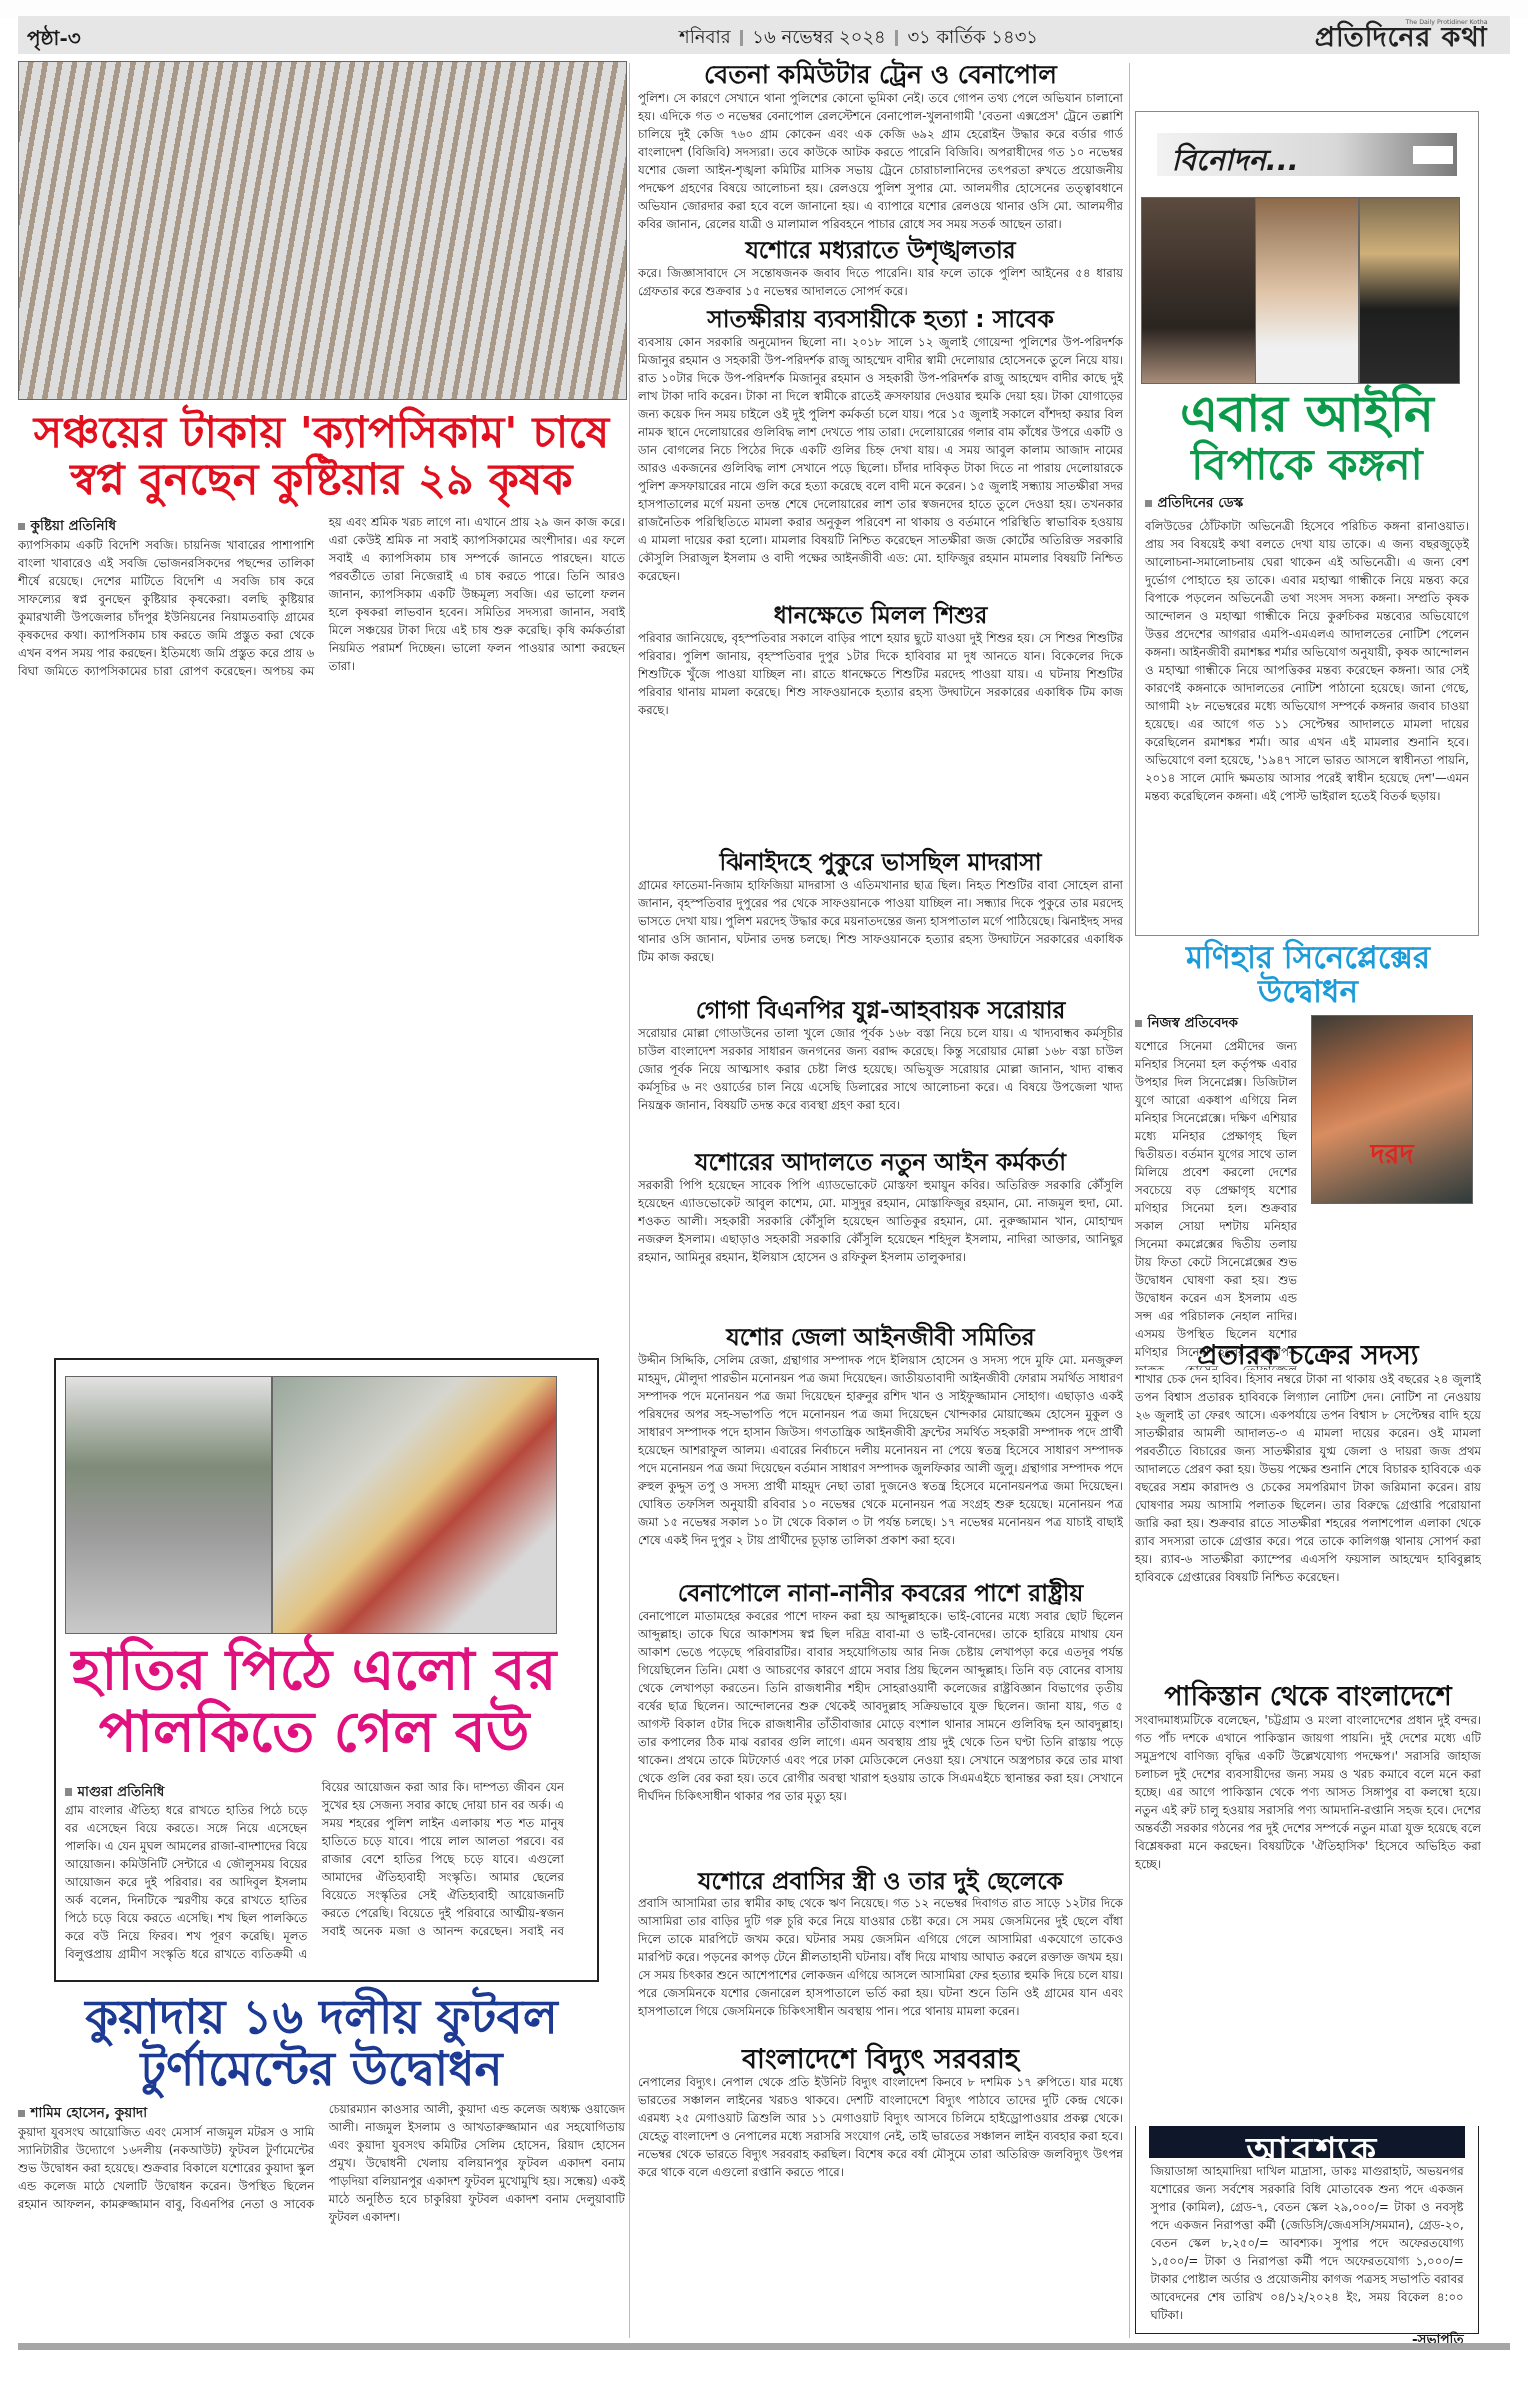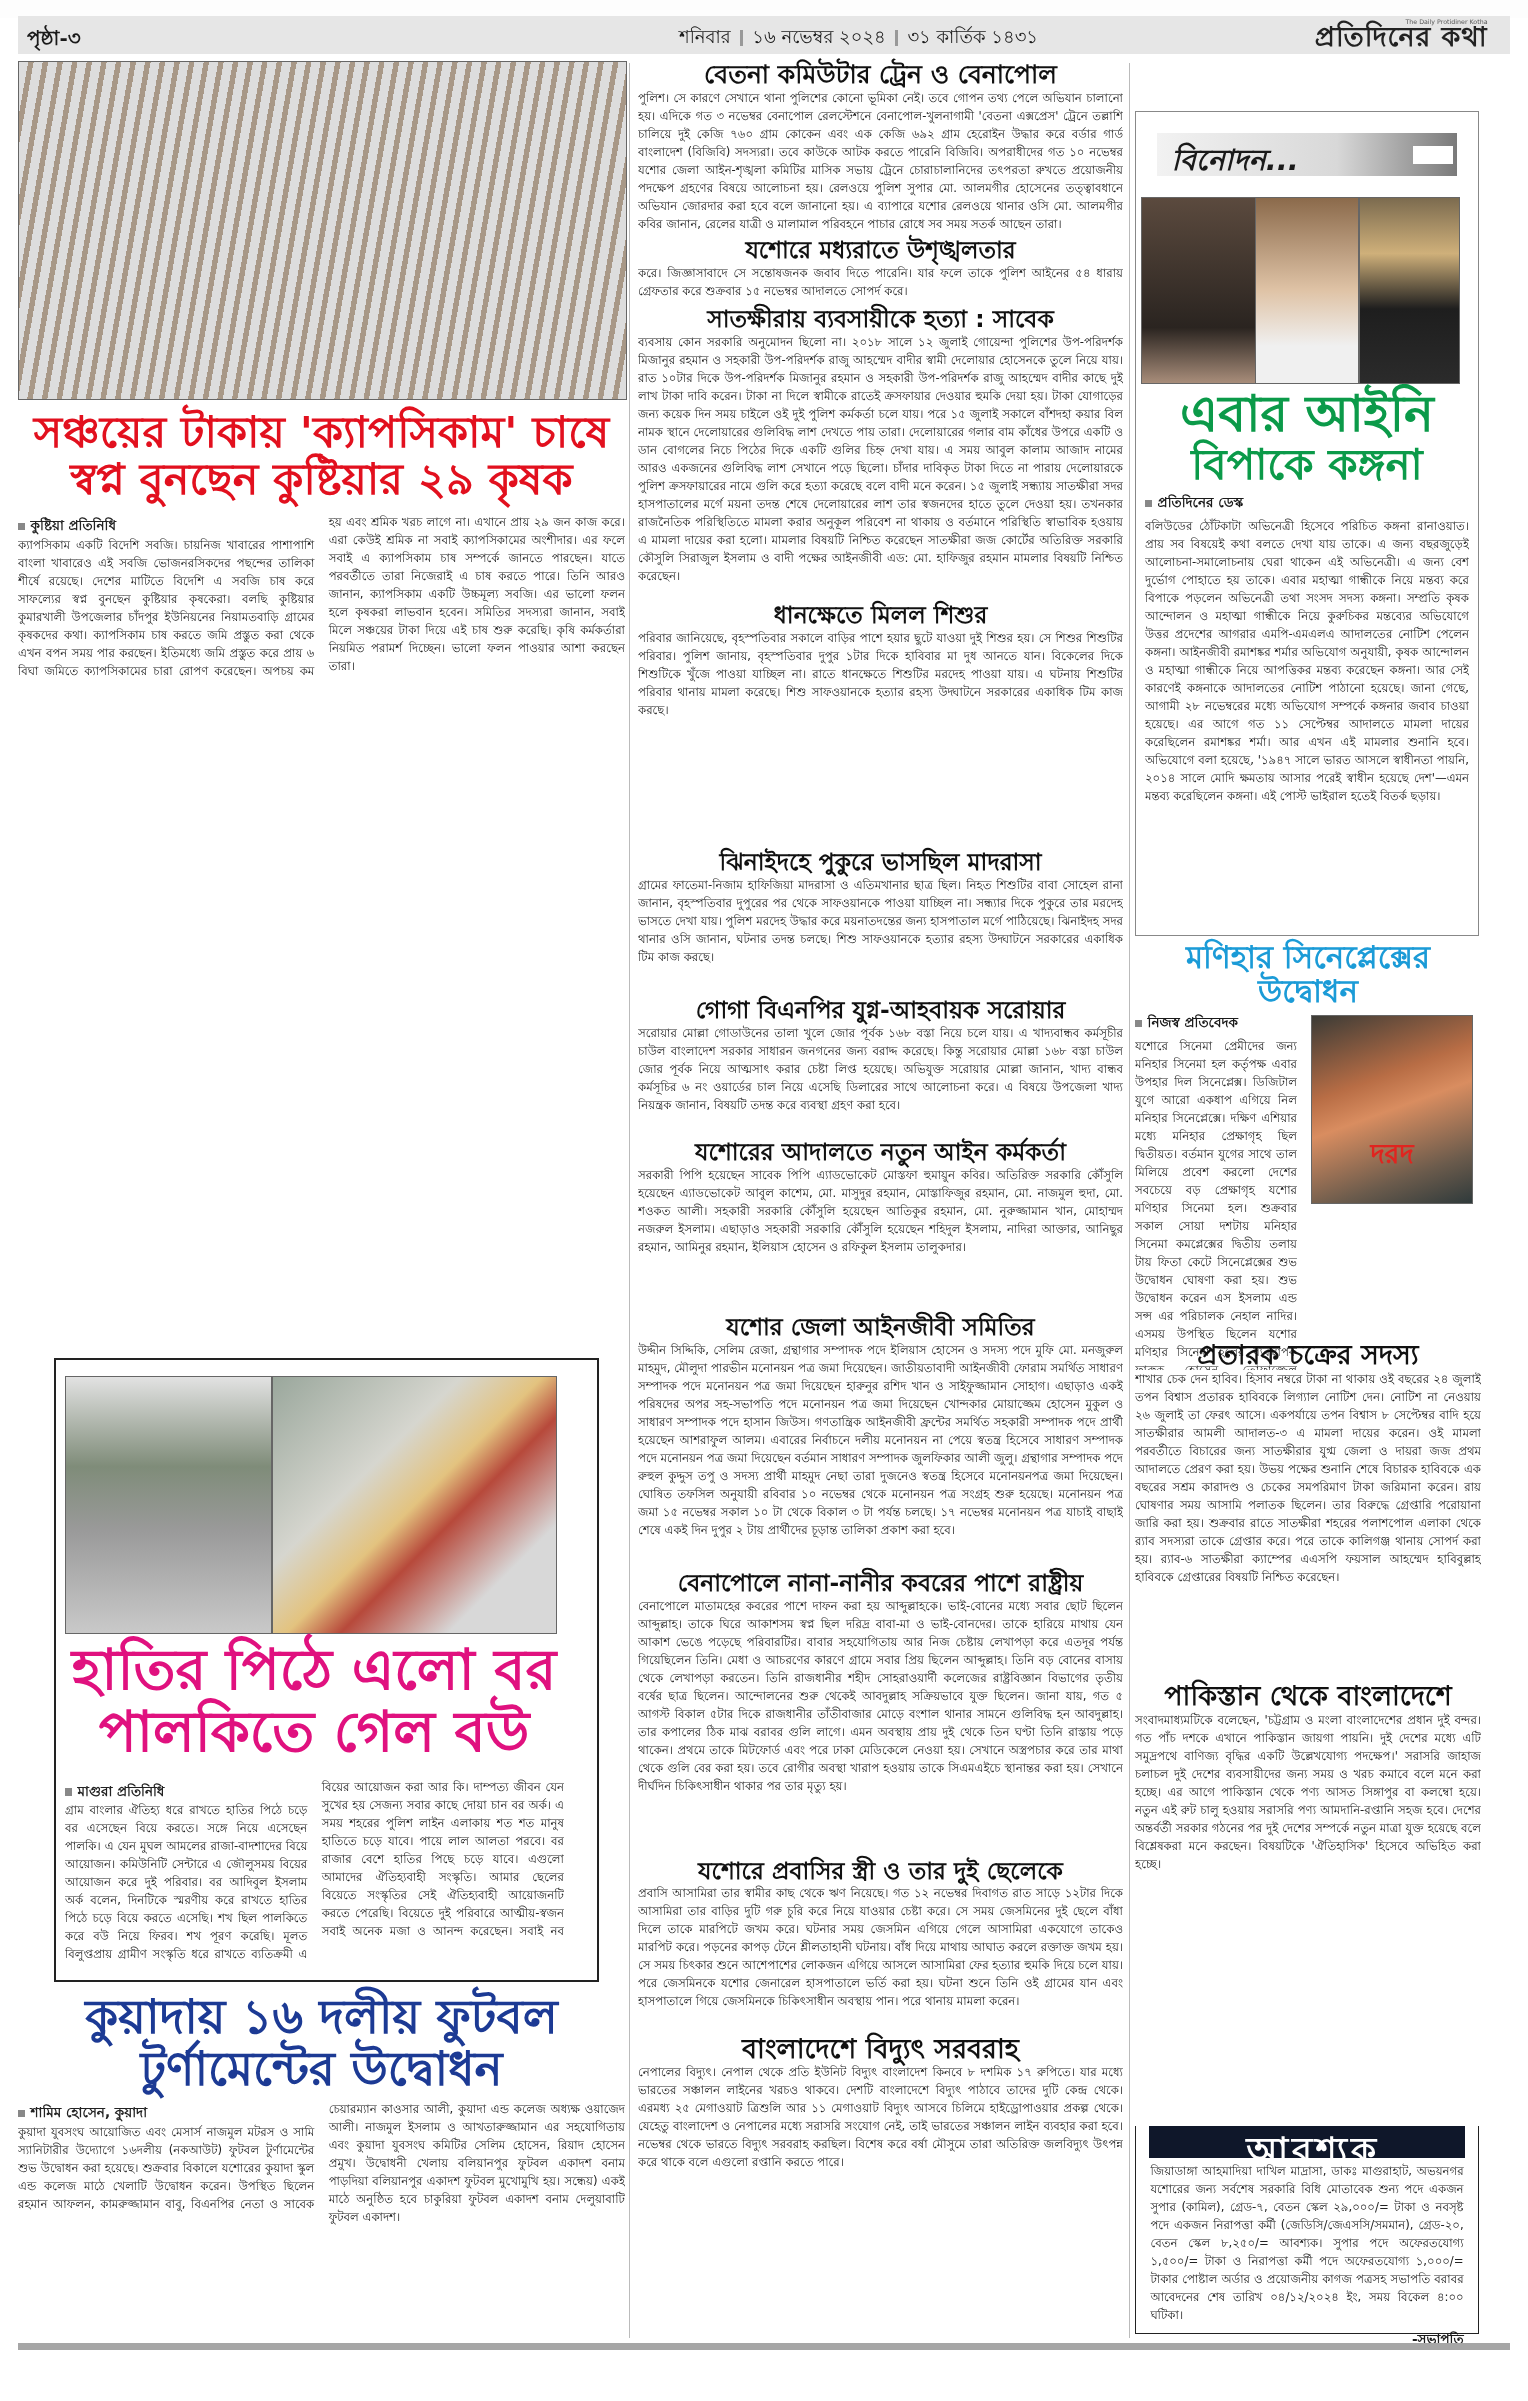--- a/index.html
+++ b/index.html
@@ -104,21 +104,21 @@
 
   <div class="hl black" style="font-size:23.4px;margin-top:5.4px;">ধানক্ষেতে মিলল শিশুর</div>
   <div class="body" style="height:216px;overflow:hidden;">পরিবার জানিয়েছে, বৃহস্পতিবার সকালে বাড়ির পাশে হয়ার ছুটে যাওয়া দুই শিশুর হয়। সে শিশুর শিশুটির পরিবার। পুলিশ জানায়, বৃহস্পতিবার দুপুর ১টার দিকে হাবিবার মা দুধ আনতে যান। বিকেলের দিকে শিশুটিকে খুঁজে পাওয়া যাচ্ছিল না। রাতে ধানক্ষেতে শিশুটির মরদেহ পাওয়া যায়। এ ঘটনায় শিশুটির পরিবার থানায় মামলা করেছে। শিশু সাফওয়ানকে হত্যার রহস্য উদ্ঘাটনে সরকারের একাধিক টিম কাজ করছে।</div>
 
   <div class="hl black" style="font-size:23.4px;margin-top:5.4px;">ঝিনাইদহে পুকুরে ভাসছিল মাদরাসা</div>
   <div class="body" style="height:117px;overflow:hidden;">গ্রামের ফাতেমা-নিজাম হাফিজিয়া মাদরাসা ও এতিমখানার ছাত্র ছিল। নিহত শিশুটির বাবা সোহেল রানা জানান, বৃহস্পতিবার দুপুরের পর থেকে সাফওয়ানকে পাওয়া যাচ্ছিল না। সন্ধ্যার দিকে পুকুরে তার মরদেহ ভাসতে দেখা যায়। পুলিশ মরদেহ উদ্ধার করে ময়নাতদন্তের জন্য হাসপাতাল মর্গে পাঠিয়েছে। ঝিনাইদহ সদর থানার ওসি জানান, ঘটনার তদন্ত চলছে। শিশু সাফওয়ানকে হত্যার রহস্য উদ্ঘাটনে সরকারের একাধিক টিম কাজ করছে।</div>
 
   <div class="hl black" style="font-size:23.4px;margin-top:5.4px;">গোগা বিএনপির যুগ্ন-আহবায়ক সরোয়ার</div>
   <div class="body" style="height:112px;overflow:hidden;">সরোয়ার মোল্লা গোডাউনের তালা খুলে জোর পূর্বক ১৬৮ বস্তা নিয়ে চলে যায়। এ খাদ্যবান্ধব কর্মসূচীর চাউল বাংলাদেশ সরকার সাধারন জনগনের জন্য বরাদ্দ করেছে। কিন্তু সরোয়ার মোল্লা ১৬৮ বস্তা চাউল জোর পূর্বক নিয়ে আত্মসাৎ করার চেষ্টা লিপ্ত হয়েছে। অভিযুক্ত সরোয়ার মোল্লা জানান, খাদ্য বান্ধব কর্মসূচির ৬ নং ওয়ার্ডের চাল নিয়ে এসেছি ডিলারের সাথে আলোচনা করে। এ বিষয়ে উপজেলা খাদ্য নিয়ন্ত্রক জানান, বিষয়টি তদন্ত করে ব্যবস্থা গ্রহণ করা হবে।</div>
 
-  <div class="hl black" style="font-size:23.4px;margin-top:4px;">যশোরের আদালতে নতুন আইন কর্মকর্তা</div>
+  <div class="hl black" style="font-size:23.4px;margin-top:14px;">যশোরের আদালতে নতুন আইন কর্মকর্তা</div>
   <div class="body" style="height:144px;overflow:hidden;">সরকারী পিপি হয়েছেন সাবেক পিপি এ্যাডভোকেট মোস্তফা হুমায়ুন কবির। অতিরিক্ত সরকারি কৌঁসুলি হয়েছেন এ্যাডভোকেট আবুল কাশেম, মো. মাসুদুর রহমান, মোস্তাফিজুর রহমান, মো. নাজমুল হুদা, মো. শওকত আলী। সহকারী সরকারি কৌঁসুলি হয়েছেন আতিকুর রহমান, মো. নুরুজ্জামান খান, মোহাম্মদ নজরুল ইসলাম। এছাড়াও সহকারী সরকারি কৌঁসুলি হয়েছেন শহিদুল ইসলাম, নাদিরা আক্তার, আনিছুর রহমান, আমিনুর রহমান, ইলিয়াস হোসেন ও রফিকুল ইসলাম তালুকদার।</div>
 
   <div class="hl black" style="font-size:23.4px;margin-top:5.4px;">যশোর জেলা আইনজীবী সমিতির</div>
   <div class="body" style="height:225px;overflow:hidden;">উদ্দীন সিদ্দিকি, সেলিম রেজা, গ্রন্থাগার সম্পাদক পদে ইলিয়াস হোসেন ও সদস্য পদে মুফি মো. মনজুরুল মাহমুদ, মৌলুদা পারভীন মনোনয়ন পত্র জমা দিয়েছেন। জাতীয়তাবাদী আইনজীবী ফোরাম সমর্থিত সাধারণ সম্পাদক পদে মনোনয়ন পত্র জমা দিয়েছেন হারুনুর রশিদ খান ও সাইফুজ্জামান সোহাগ। এছাড়াও একই পরিষদের অপর সহ-সভাপতি পদে মনোনয়ন পত্র জমা দিয়েছেন খোন্দকার মোয়াজ্জেম হোসেন মুকুল ও সাধারণ সম্পাদক পদে হাসান জিউস। গণতান্ত্রিক আইনজীবী ফ্রন্টের সমর্থিত সহকারী সম্পাদক পদে প্রার্থী হয়েছেন আশরাফুল আলম। এবারের নির্বাচনে দলীয় মনোনয়ন না পেয়ে স্বতন্ত্র হিসেবে সাধারণ সম্পাদক পদে মনোনয়ন পত্র জমা দিয়েছেন বর্তমান সাধারণ সম্পাদক জুলফিকার আলী জুলু। গ্রন্থাগার সম্পাদক পদে রুহুল কুদ্দুস তপু ও সদস্য প্রার্থী মাহমুদ নেছা তারা দুজনেও স্বতন্ত্র হিসেবে মনোনয়নপত্র জমা দিয়েছেন। ঘোষিত তফসিল অনুযায়ী রবিবার ১০ নভেম্বর থেকে মনোনয়ন পত্র সংগ্রহ শুরু হয়েছে। মনোনয়ন পত্র জমা ১৫ নভেম্বর সকাল ১০ টা থেকে বিকাল ৩ টা পর্যন্ত চলছে। ১৭ নভেম্বর মনোনয়ন পত্র যাচাই বাছাই শেষে একই দিন দুপুর ২ টায় প্রার্থীদের চূড়ান্ত তালিকা প্রকাশ করা হবে।</div>
 
   <div class="hl black" style="font-size:23.4px;margin-top:5.4px;">বেনাপোলে নানা-নানীর কবরের পাশে রাষ্ট্রীয়</div>
   <div class="body" style="height:256px;overflow:hidden;">বেনাপোলে মাতামহের কবরের পাশে দাফন করা হয় আব্দুল্লাহকে। ভাই-বোনের মধ্যে সবার ছোট ছিলেন আব্দুল্লাহ। তাকে ঘিরে আকাশসম স্বপ্ন ছিল দরিদ্র বাবা-মা ও ভাই-বোনদের। তাকে হারিয়ে মাথায় যেন আকাশ ভেঙে পড়েছে পরিবারটির। বাবার সহযোগিতায় আর নিজ চেষ্টায় লেখাপড়া করে এতদূর পর্যন্ত গিয়েছিলেন তিনি। মেধা ও আচরণের কারণে গ্রামে সবার প্রিয় ছিলেন আব্দুল্লাহ। তিনি বড় বোনের বাসায় থেকে লেখাপড়া করতেন। তিনি রাজধানীর শহীদ সোহরাওয়ার্দী কলেজের রাষ্ট্রবিজ্ঞান বিভাগের তৃতীয় বর্ষের ছাত্র ছিলেন। আন্দোলনের শুরু থেকেই আবদুল্লাহ সক্রিয়ভাবে যুক্ত ছিলেন। জানা যায়, গত ৫ আগস্ট বিকাল ৫টার দিকে রাজধানীর তাঁতীবাজার মোড়ে বংশাল থানার সামনে গুলিবিদ্ধ হন আবদুল্লাহ। তার কপালের ঠিক মাঝ বরাবর গুলি লাগে। এমন অবস্থায় প্রায় দুই থেকে তিন ঘণ্টা তিনি রাস্তায় পড়ে থাকেন। প্রথমে তাকে মিটফোর্ড এবং পরে ঢাকা মেডিকেলে নেওয়া হয়। সেখানে অস্ত্রপচার করে তার মাথা থেকে গুলি বের করা হয়। তবে রোগীর অবস্থা খারাপ হওয়ায় তাকে সিএমএইচে স্থানান্তর করা হয়। সেখানে দীর্ঘদিন চিকিৎসাধীন থাকার পর তার মৃত্যু হয়।</div>
 
   <div class="hl black" style="font-size:23.4px;margin-top:5.4px;">যশোরে প্রবাসির স্ত্রী ও তার দুই ছেলেকে</div>
   <div class="body" style="height:144px;overflow:hidden;">প্রবাসি আসামিরা তার স্বামীর কাছ থেকে ঋণ নিয়েছে। গত ১২ নভেম্বর দিবাগত রাত সাড়ে ১২টার দিকে আসামিরা তার বাড়ির দুটি গরু চুরি করে নিয়ে যাওয়ার চেষ্টা করে। সে সময় জেসমিনের দুই ছেলে বাঁধা দিলে তাকে মারপিটে জখম করে। ঘটনার সময় জেসমিন এগিয়ে গেলে আসামিরা একযোগে তাকেও মারপিট করে। পড়নের কাপড় টেনে শ্লীলতাহানী ঘটনায়। বাঁধ দিয়ে মাথায় আঘাত করলে রক্তাক্ত জখম হয়। সে সময় চিৎকার শুনে আশেপাশের লোকজন এগিয়ে আসলে আসামিরা ফের হত্যার হুমকি দিয়ে চলে যায়। পরে জেসমিনকে যশোর জেনারেল হাসপাতালে ভর্তি করা হয়। ঘটনা শুনে তিনি ওই গ্রামের যান এবং হাসপাতালে গিয়ে জেসমিনকে চিকিৎসাধীন অবস্থায় পান। পরে থানায় মামলা করেন।</div>

